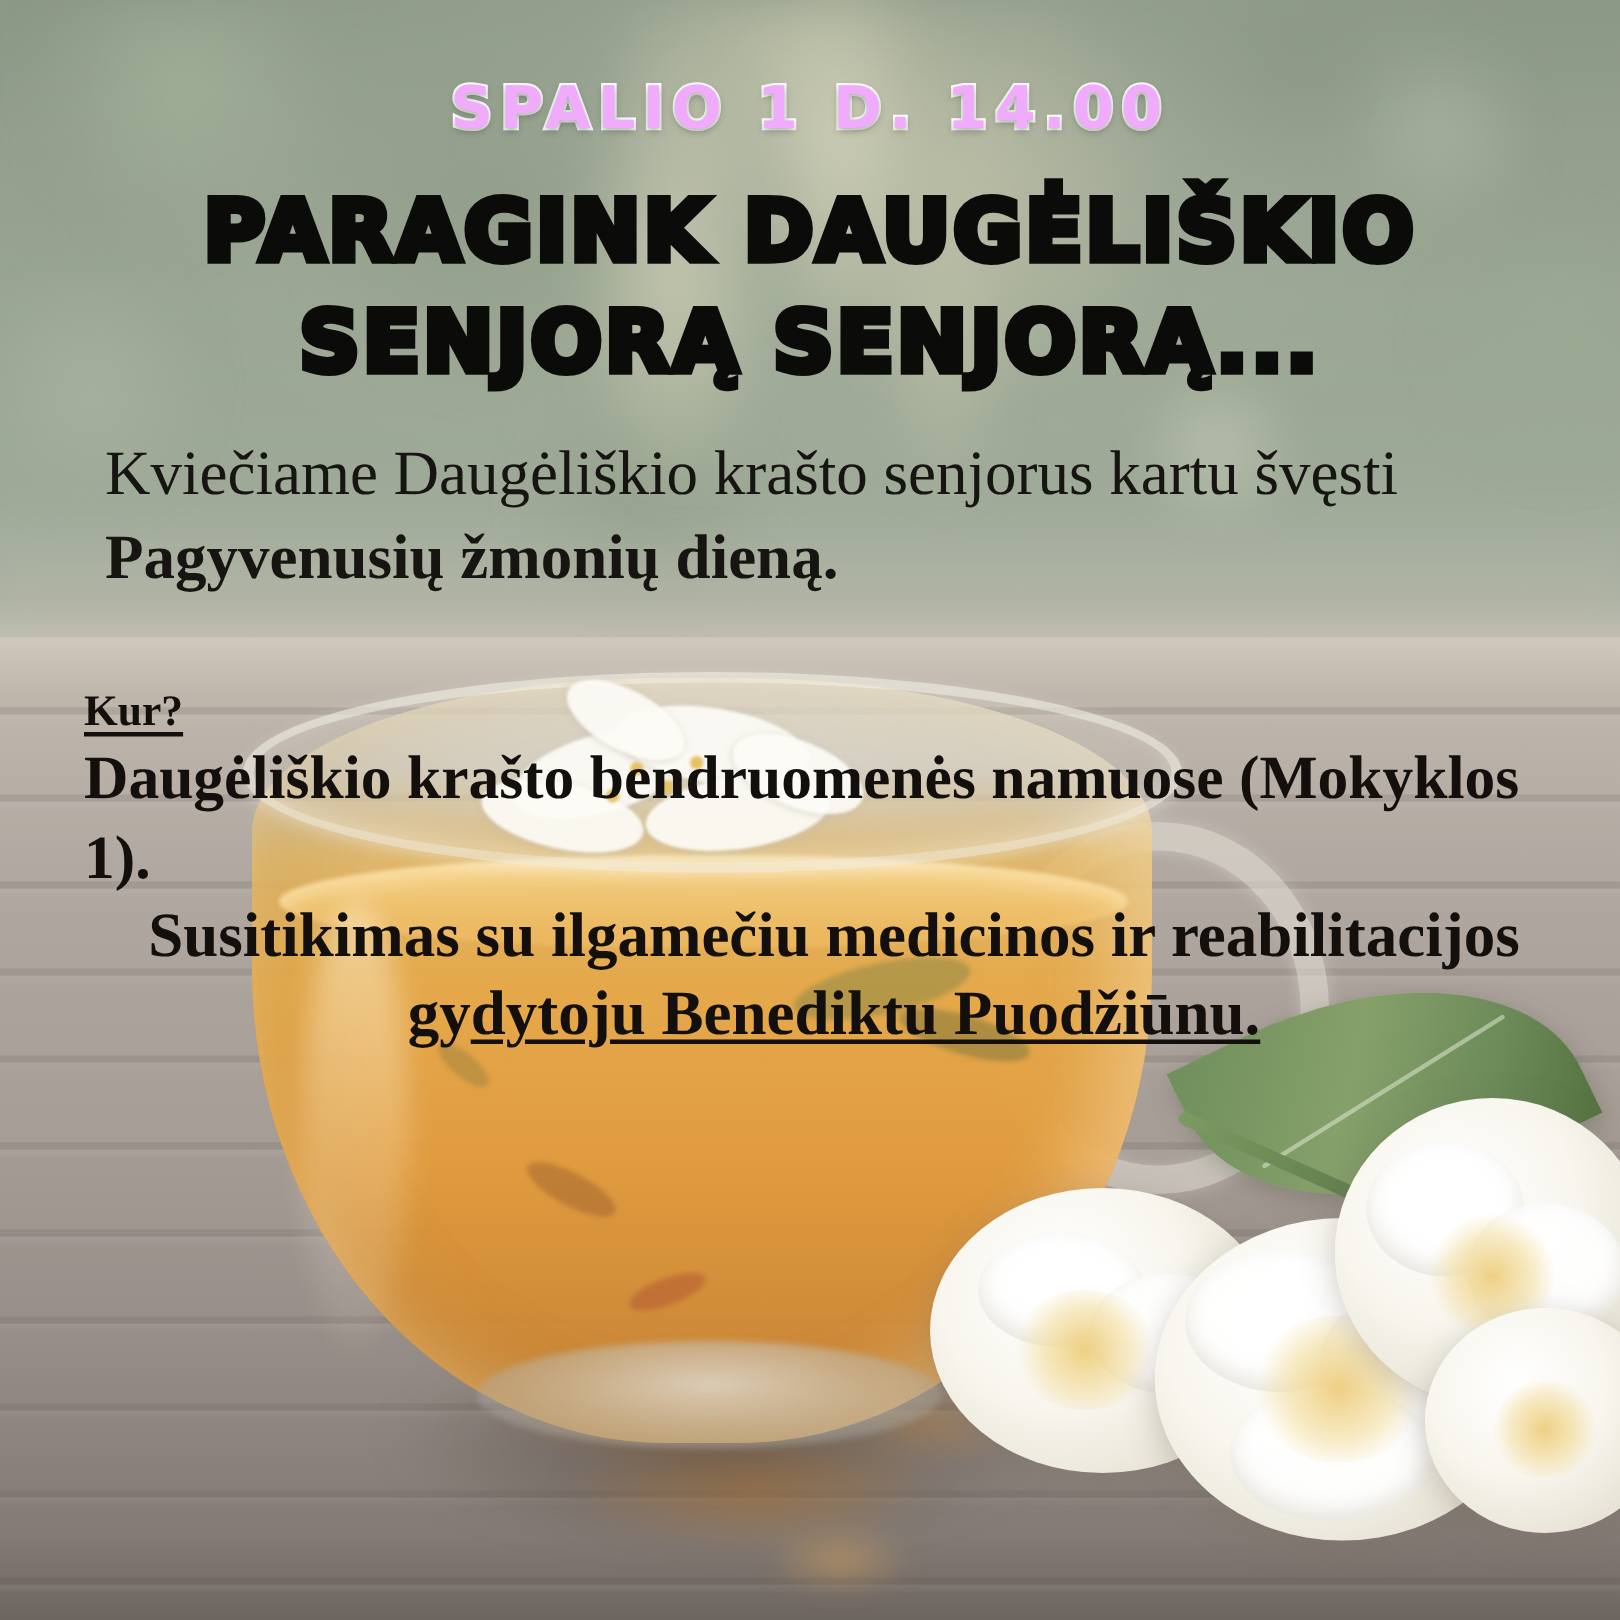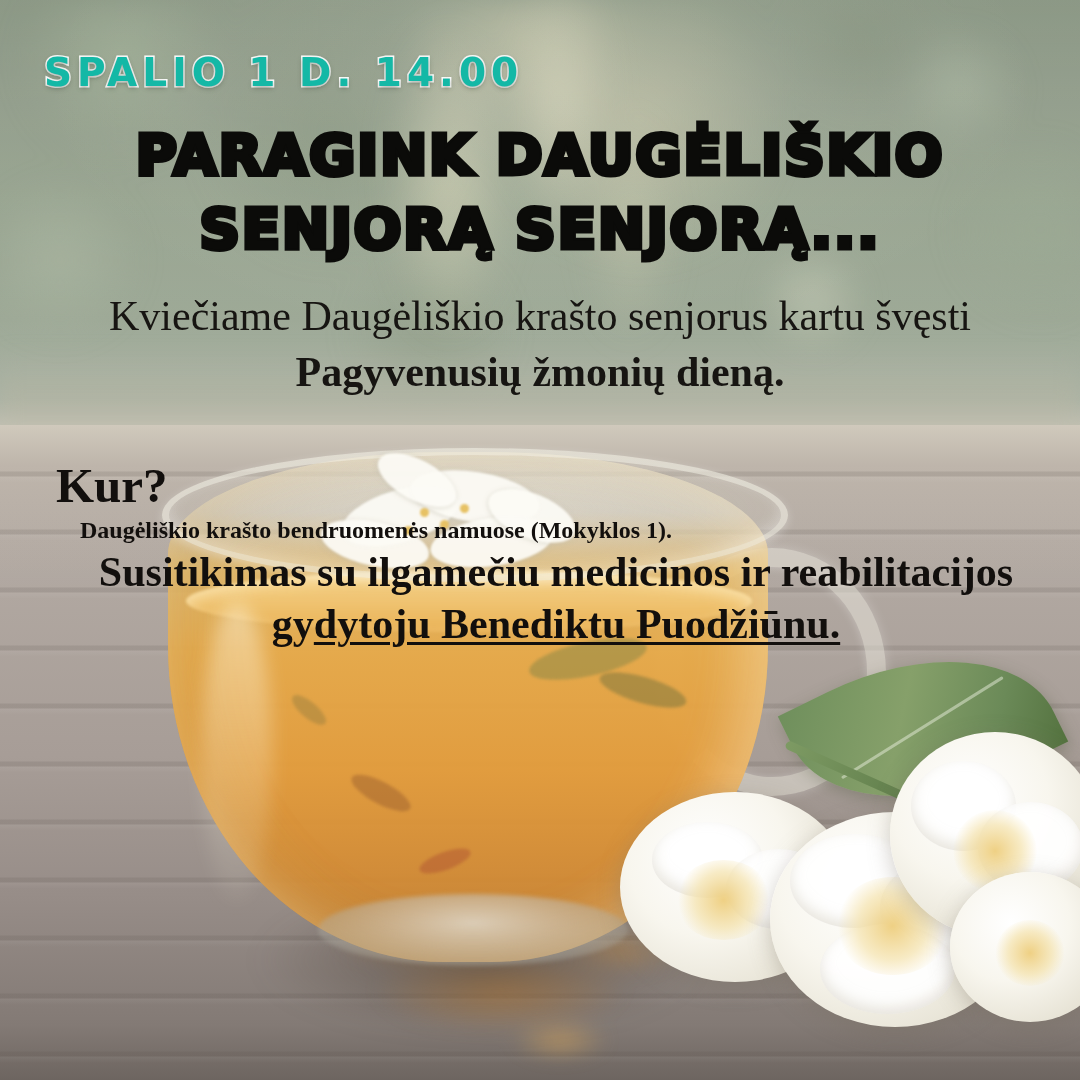--- a/index.html
+++ b/index.html
@@ -227,72 +227,71 @@
     background:
       radial-gradient(ellipse 720px 380px at 50% 8%,  rgba(255,252,238,.12), rgba(255,252,238,0) 70%),
       linear-gradient(to bottom, rgba(255,255,255,.10) 0%, rgba(255,255,255,.02) 38%, rgba(255,255,255,0) 60%);
   }
 
   
   .content { position: absolute; inset: 0; z-index: 5; }
 
   .date-line {
     position: absolute; top: 50px; left: 0; right: 0;
-    color: #14b8a6;
+    text-align: center;
+    color: #f0abfc;
     font-family: "DejaVu Sans", sans-serif;
     font-weight: 700;
     font-size: 39px;
     letter-spacing: 5px;
     -webkit-text-stroke: 3px #ffffff;
     paint-order: stroke fill;
     text-shadow: 0 2px 5px rgba(60,70,55,.45);
-    padding-left: 44px;
   }
 
   .headline {
     position: absolute; top: 118px; left: 44px; right: 44px;
     text-align: center;
     color: #0b0b09;
     font-family: "DejaVu Sans", sans-serif;
     font-weight: 700;
     font-size: 56px;
     line-height: 1.33;
     letter-spacing: 2px;
     -webkit-text-stroke: 5px #0b0b09;
     paint-order: stroke fill;
   }
 
   .subtitle {
     position: absolute; top: 288px; left: 70px; right: 70px;
-    text-align: center;
     color: #171512;
     font-family: "Liberation Serif", serif;
     font-size: 42px;
     line-height: 1.34;
   }
   .subtitle b { font-weight: 700; }
 
   .body-block {
     position: absolute; left: 56px; top: 458px; right: 24px;
     color: #120f0d;
     font-family: "Liberation Serif", serif;
     font-weight: 700;
   }
   .q-label {
     display: block;
-    font-size: 49px;
+    font-size: 29px;
     line-height: 1.16;
+    text-decoration: underline;
     text-decoration-thickness: 3px;
     text-underline-offset: 5px;
   }
   .ans-sm {
     display: block;
-    font-size: 24px;
+    font-size: 41px;
     line-height: 1.3;
-    margin-left: 24px;
   }
   .ans-lg {
     display: block;
     font-size: 42px;
     line-height: 1.24;
     text-align: center;
   }
   .ans-lg u {
     text-decoration-thickness: 3px;
     text-underline-offset: 4px;

